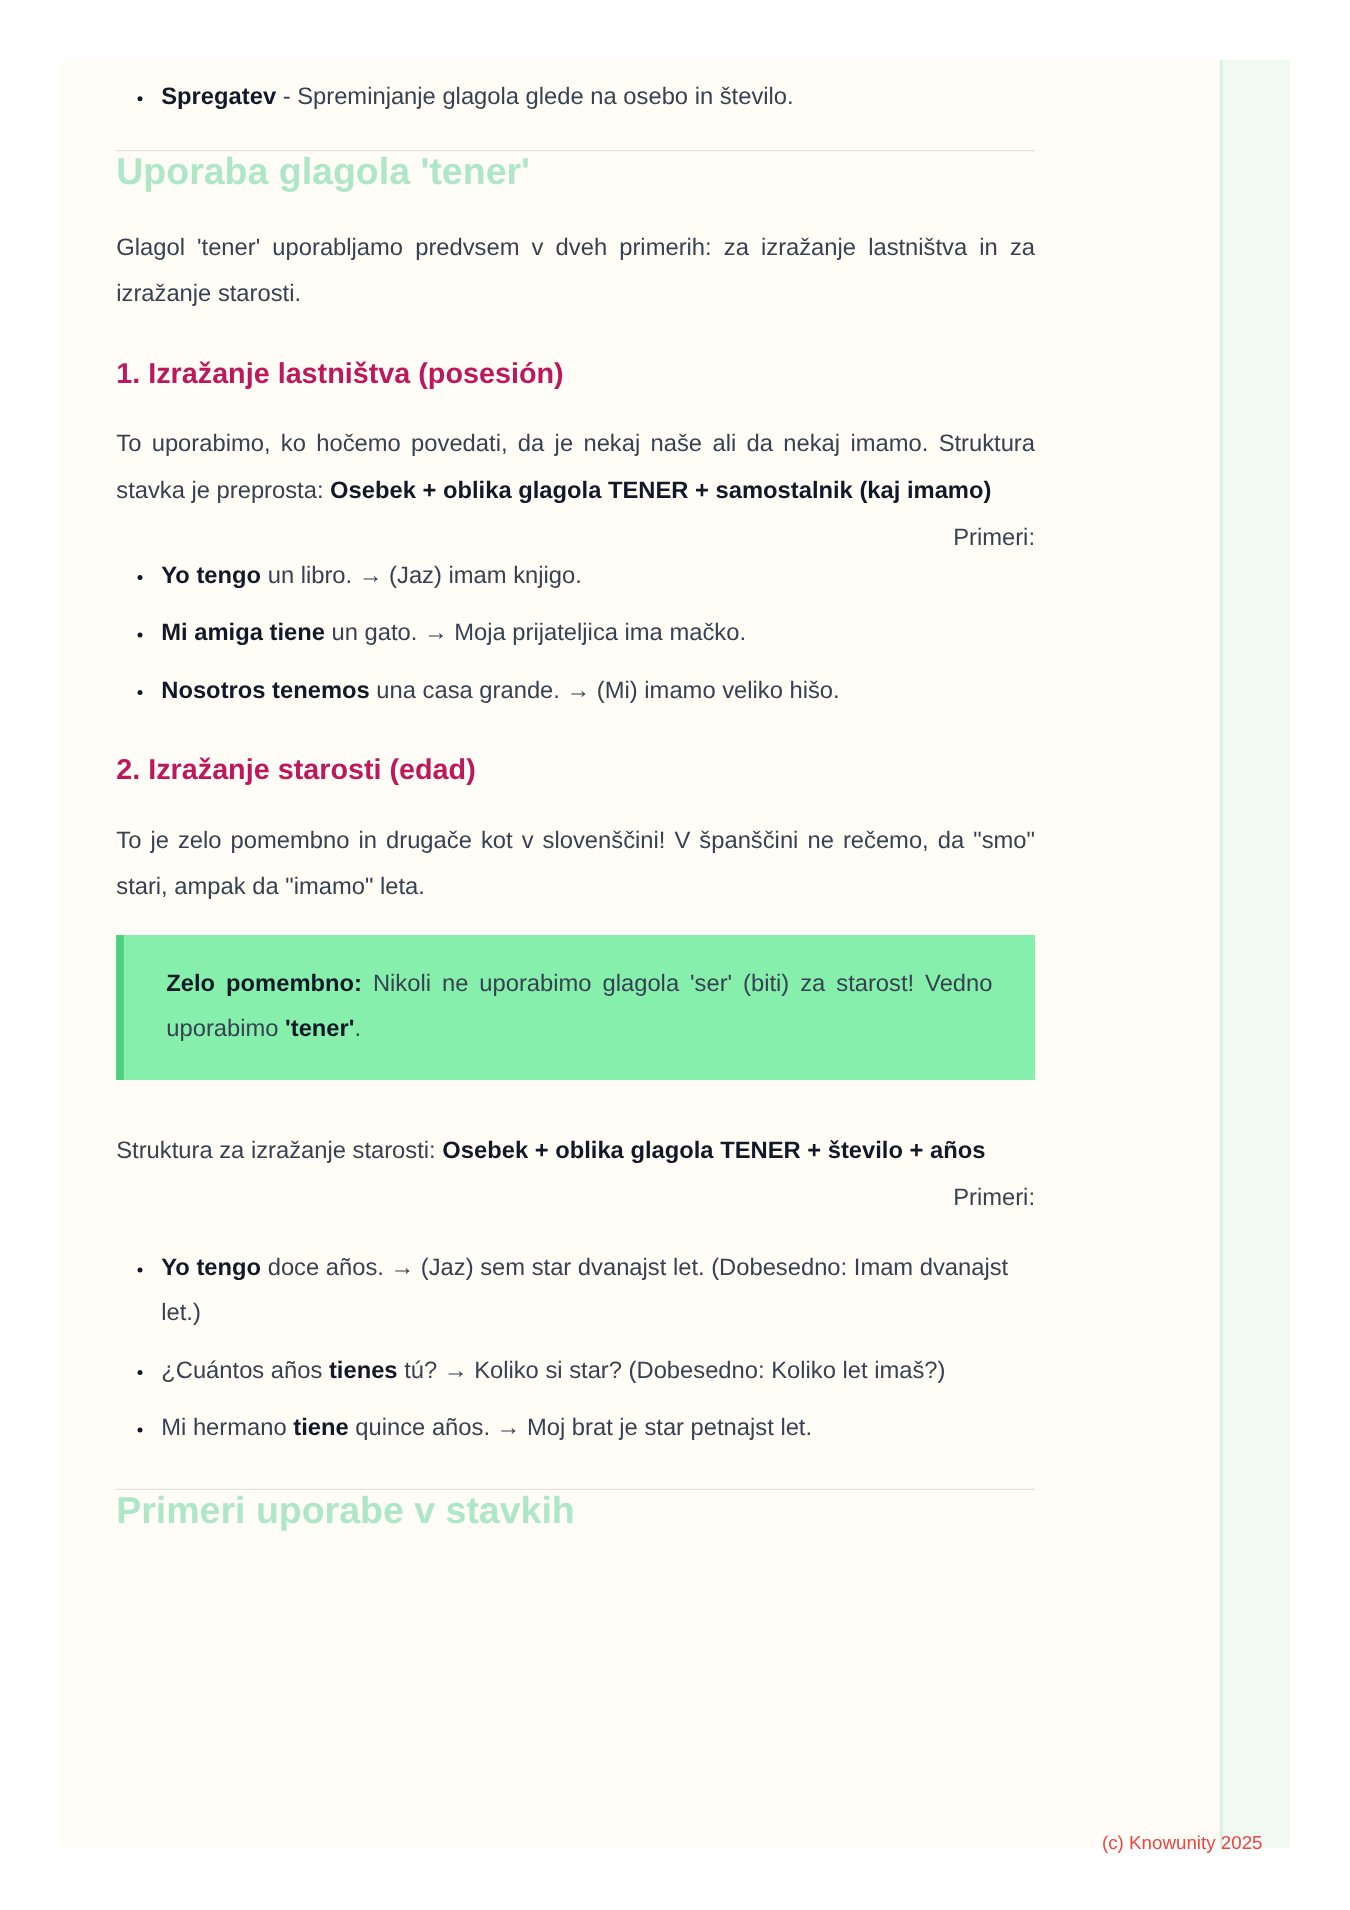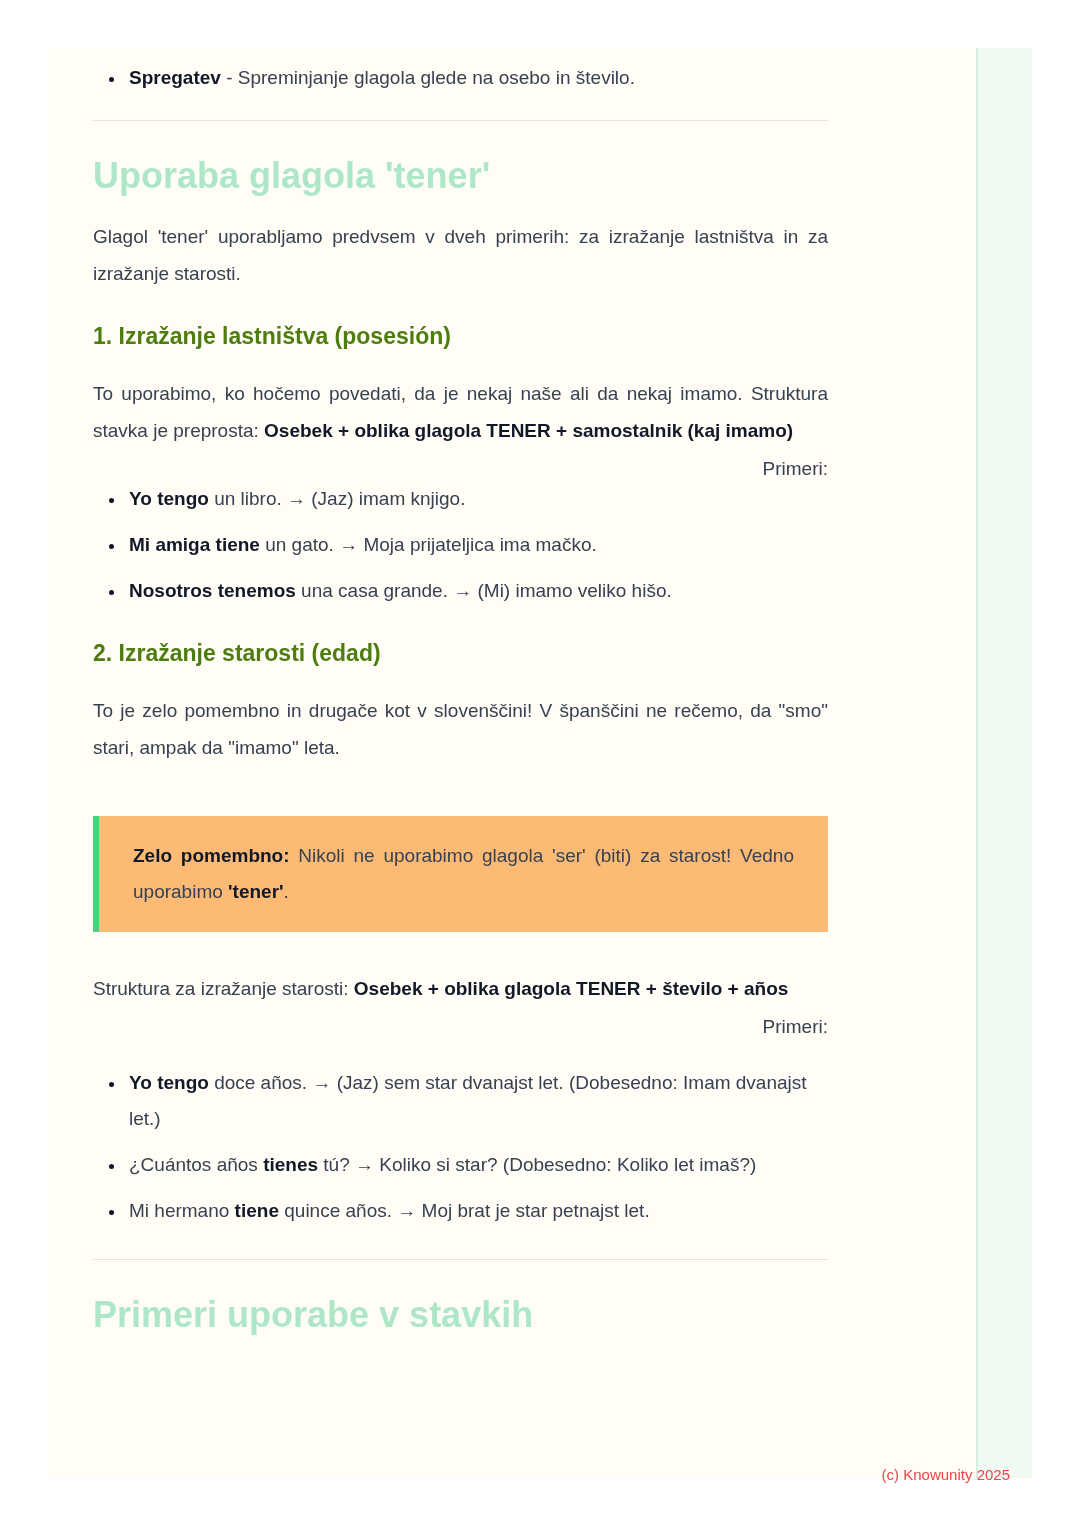--- a/index.html
+++ b/index.html
@@ -47,46 +47,45 @@
     margin-bottom: 10px;
     padding-left: 4px;
   }
   ul.bullets li::marker { color: #111827; font-size: 16px; }
   hr.rule {
     border: none;
     border-top: 1px solid #e3e4e0;
     margin-top: 24px;
   }
   h2.doc-h2 {
-    margin-top: 38px;
-    font-size: 36px;
+    font-size: 30px;
     line-height: 34px;
     font-weight: 700;
     color: #aee7c8;
   }
   h3.doc-h3 {
     margin-top: 30px;
     font-size: 23px;
     line-height: 28px;
     font-weight: 700;
-    color: #4d7c0f;
+    color: #be185d;
   }
   p.para {
     margin-top: 25px;
     line-height: 37px;
   }
   p.just { text-align: justify; }
   p.label-italic {
     margin-top: 8px;
     line-height: 24px;
     text-align: right;
   }
   .callout {
-    margin-top: 50px;
-    background: #fdba74;
+    margin-top: 20px;
+    background: #86efac;
     border-left: 6px solid #4bd07e;
     padding: 22px 34px 22px 34px;
   }
   .callout p {
     line-height: 36px;
     text-align: justify;
   }
   .footer {
     position: absolute;
     top: 1390px;

